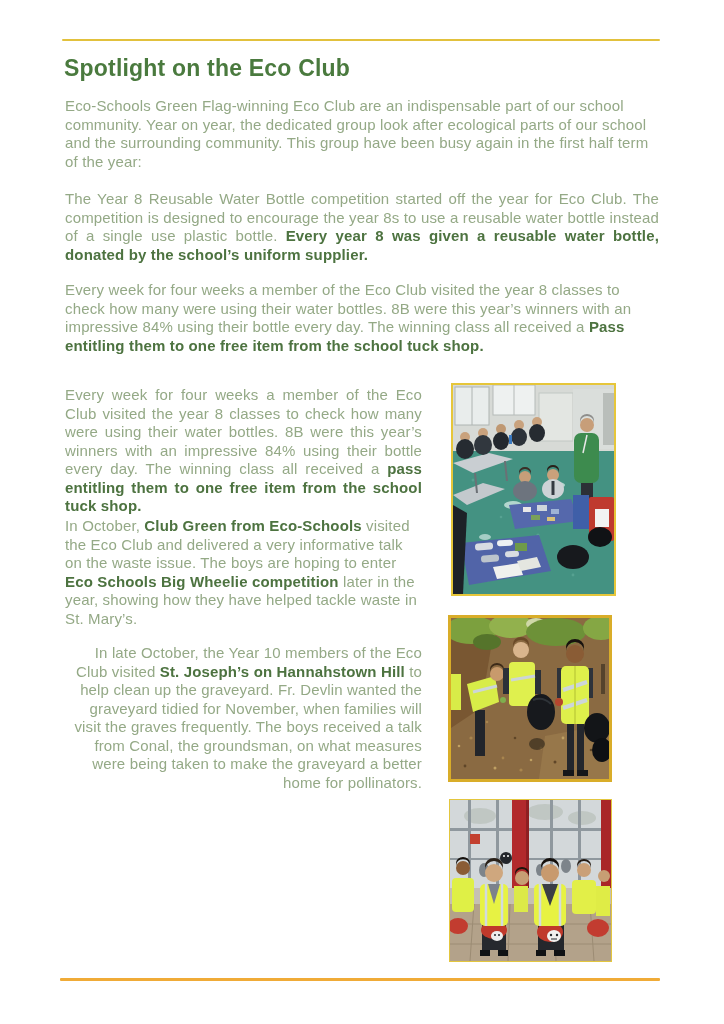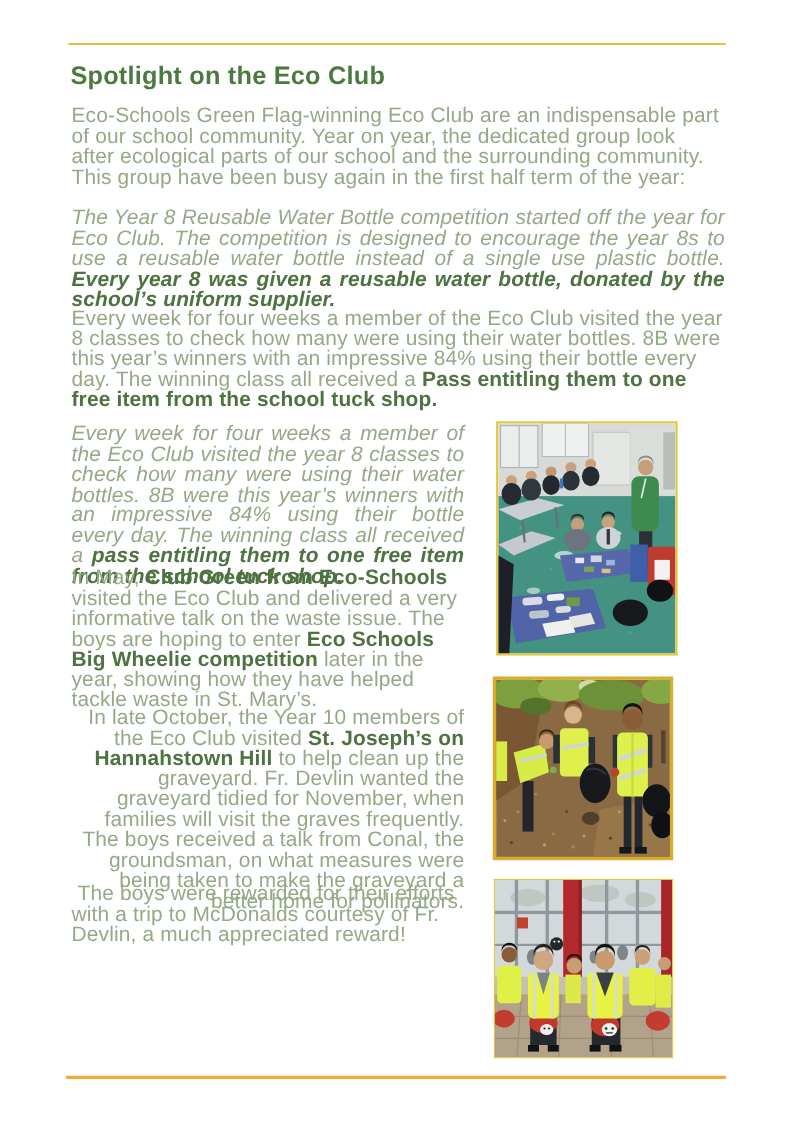--- a/index.html
+++ b/index.html
@@ -21,25 +21,25 @@
   .rule{position:absolute;border-radius:1px;}
   .rule-top{left:62px;top:39px;width:598px;height:2px;background:var(--gold-top);}
   .rule-bottom{left:60px;top:978px;width:600px;height:3px;background:var(--gold-bottom);}
   .page-title{
     position:absolute;left:64px;top:55px;
     font-size:23px;font-weight:700;letter-spacing:.2px;
     color:var(--heading-green);
   }
   .para{
     position:absolute;
-    font-size:19px;line-height:18.5px;letter-spacing:.15px;
+    font-size:15px;line-height:18.5px;letter-spacing:.15px;
     color:var(--body-green);
   }
   .para .bold-run{font-weight:700;color:var(--bold-green);}
-  .justify{text-align:justify;font-style:italic;}
+  .justify{text-align:justify;}
   .pre{white-space:pre-wrap;}
   .p-intro{left:65px;top:97px;width:592px;}
   .p-bottle{left:65px;top:190px;width:594px;}
   .p-weekly-full{left:65px;top:281px;width:594px;}
   .p-weekly-col{left:65px;top:386px;width:357px;}
   .p-october{left:65px;top:517px;width:357px;}
   .p-graveyard{left:65px;top:644px;width:357px;text-align:right;}
   .p-mcdonalds{left:65px;top:804px;width:357px;}
   .photo{position:absolute;background:#fff;}
   .photo svg{display:block;}
@@ -57,25 +57,24 @@
   <h1 class="page-title">Spotlight on the Eco Club</h1>
 
   <p class="para p-intro"><span>Eco-Schools Green Flag-winning Eco Club are an indispensable part of our school community. Year on year, the dedicated group look after ecological parts of our school and the surrounding community. This group have been busy again in the first half term of the year:</span></p>
 
   <p class="para p-bottle justify"><span>The Year 8 Reusable Water Bottle competition started off the year for Eco Club. The competition is designed to encourage the year 8s to use a reusable water bottle instead of a single use plastic bottle. </span><span class="bold-run">Every year 8 was given a reusable water bottle, donated by the school’s uniform supplier.</span></p>
 
   <p class="para p-weekly-full"><span>Every week for four weeks a member of the Eco Club visited the year 8 classes to check how many were using their water bottles. 8B were this year’s winners with an impressive 84% using their bottle every day. The winning class all received a </span><span class="bold-run">Pass entitling them to one free item from the school tuck shop.</span></p>
 
   <p class="para p-weekly-col justify"><span>Every week for four weeks a member of the Eco Club visited the year 8 classes to check how many were using their water bottles. 8B were this year’s winners with an impressive 84% using their bottle every day. The winning class all received a </span><span class="bold-run">pass entitling them to one free item from the school tuck shop.</span></p>
 
-  <p class="para p-october"><span>In May, </span><span class="bold-run">Club Green from Eco-Schools</span><span> visited the Eco Club and delivered a very informative talk on the waste issue. The boys are hoping to enter </span><span class="bold-run">Eco Schools Big Wheelie competition</span><span> later in the year, showing how they have helped tackle waste in St. Mary’s.</span></p>
+  <p class="para p-october"><span>In October, </span><span class="bold-run">Club Green from Eco-Schools</span><span> visited the Eco Club and delivered a very informative talk on the waste issue. The boys are hoping to enter </span><span class="bold-run">Eco Schools Big Wheelie competition</span><span> later in the year, showing how they have helped tackle waste in St. Mary’s.</span></p>
 
   <p class="para p-graveyard"><span>In late October, the Year 10 members of the Eco Club visited </span><span class="bold-run">St. Joseph’s on Hannahstown Hill</span><span> to help clean up the graveyard. Fr. Devlin wanted the graveyard tidied for November, when families will visit the graves frequently. The boys received a talk from Conal, the groundsman, on what measures were being taken to make the graveyard a better home for pollinators.</span></p>
 
-  <p class="para p-mcdonalds pre"><span> The boys were rewarded for their efforts with a trip to McDonalds courtesy of Fr. Devlin, a much appreciated reward!</span></p>
 
   <div class="photo photo-1">
     <svg width="161" height="209" viewBox="0 0 161 209" xmlns="http://www.w3.org/2000/svg">
       <rect x="0" y="0" width="161" height="75" fill="#d7dad6"></rect>
       <rect x="2" y="2" width="34" height="38" fill="#e9edec" stroke="#aeb4b2"></rect>
       <rect x="40" y="0" width="42" height="30" fill="#eef1f0" stroke="#b5bab8"></rect>
       <line x1="19" y1="2" x2="19" y2="40" stroke="#aeb4b2"></line>
       <line x1="61" y1="0" x2="61" y2="30" stroke="#b5bab8"></line>
       <rect x="86" y="8" width="34" height="48" fill="#e3e6e2" stroke="#c2c7c3"></rect>
       <rect x="120" y="4" width="42" height="60" fill="#dadedb"></rect>

